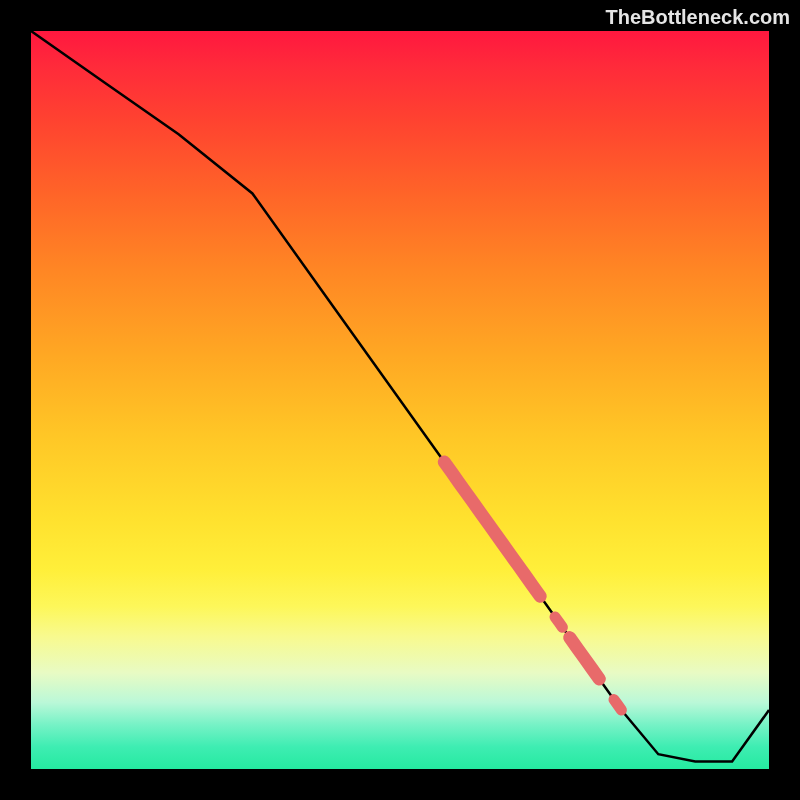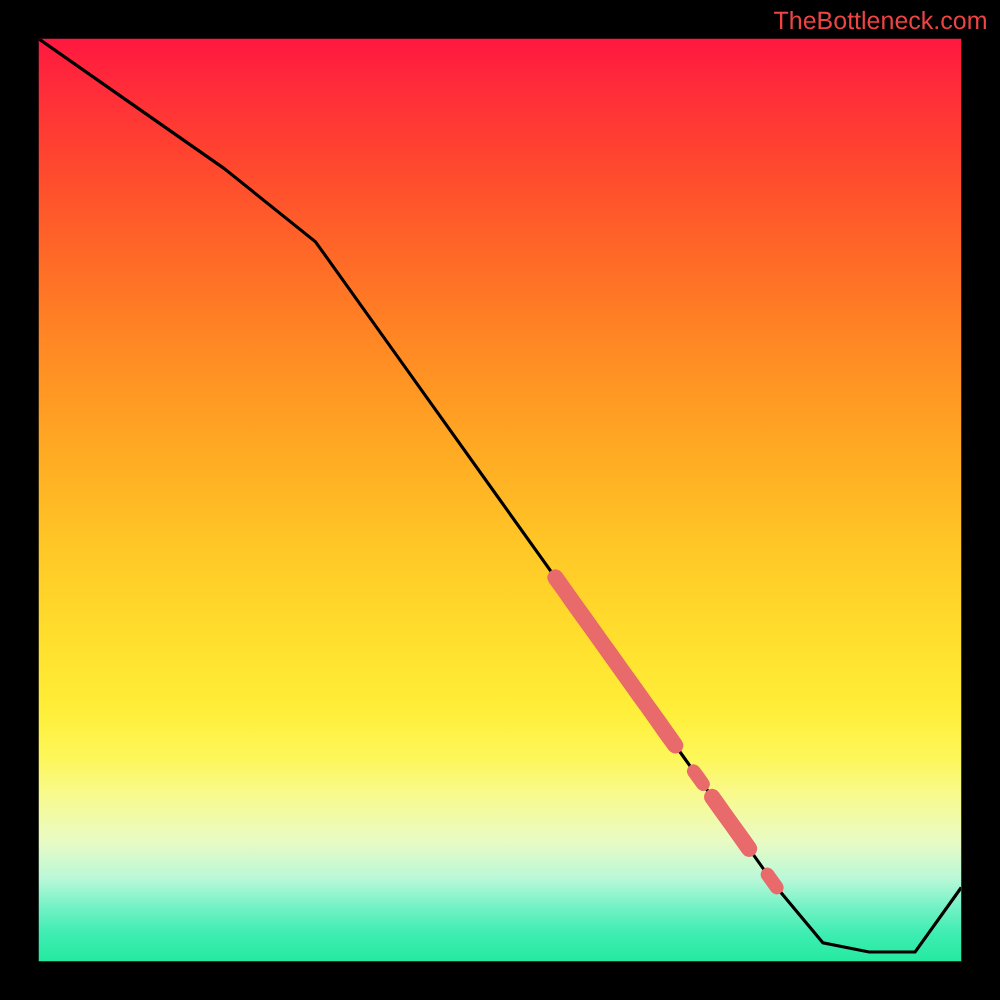--- a/index.html
+++ b/index.html
@@ -39,23 +39,23 @@
       #baf8d8 91%,
       #76f2c6 94%,
       #3eedb2 97%,
       #25eaa0 100%
     );
   }
   .watermark {
     position: absolute;
     top: 6px;
     right: 10px;
-    color: #ef4444;
+    color: #e5e5e5;
     font-size: 20px;
-    font-weight: 400;
+    font-weight: 700;
     z-index: 5;
     text-align: right;
   }
   svg.overlay {
     position: absolute;
     left: 0;
     top: 0;
     width: 738px;
     height: 738px;
   }

